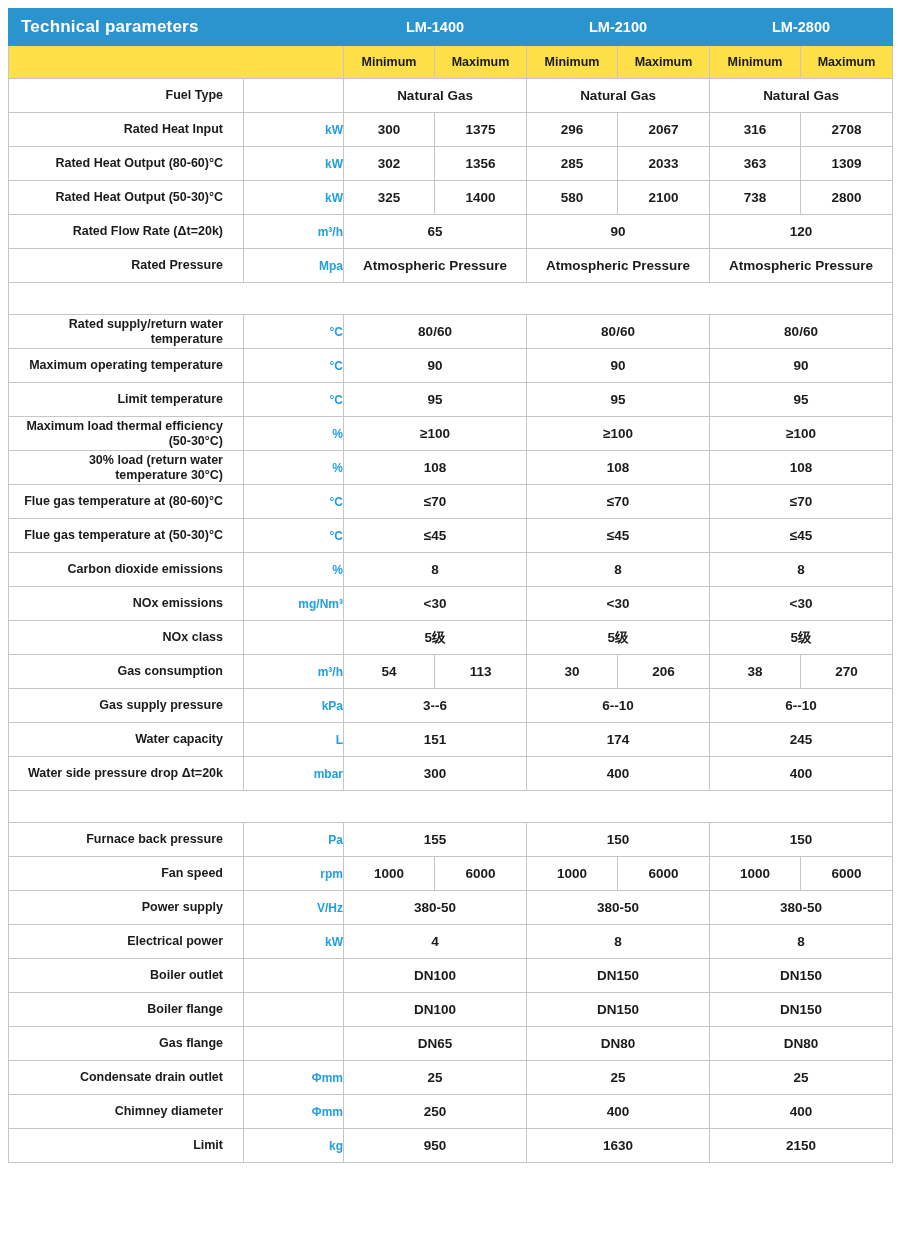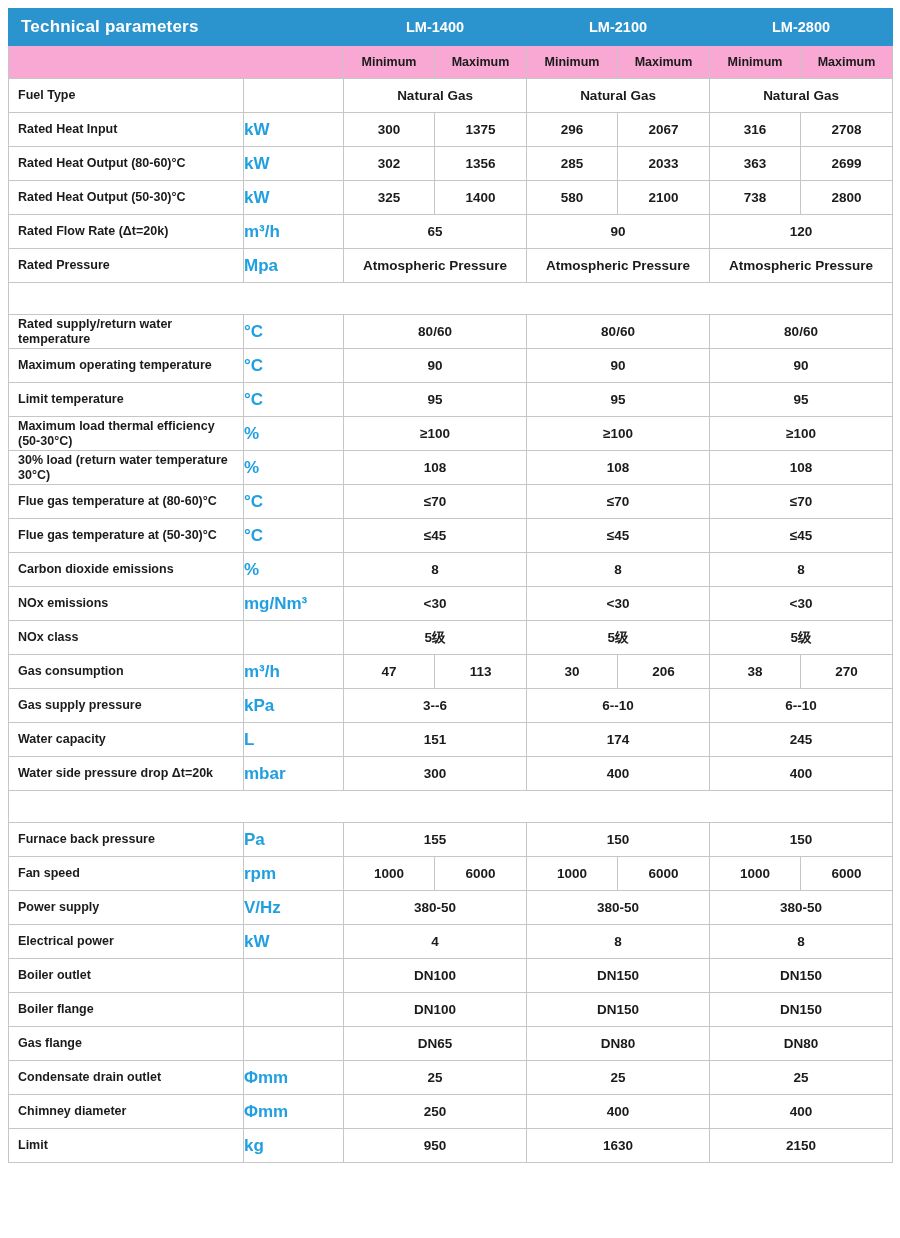--- a/index.html
+++ b/index.html
@@ -43,41 +43,41 @@
   }
   
   tr.sub-row th{
     height:33px;
     border:1px solid var(--border);
     border-top:1px solid #ffffff;
     font-size:12.5px;
     font-weight:700;
     text-align:center;
     vertical-align:middle;
-    background:#f9a8d4;
+    background:#fde047;
   }
   tr.sub-row th.blank{border-left:1px solid var(--border);}
   
   tbody td{
     border:1px solid var(--border);
     height:34px;
     vertical-align:middle;
     background:#fff;
   }
   td.param{
-    text-align:left;
-    padding:2px 4px 2px 9px;
+    text-align:right;
+    padding:2px 20px 2px 9px;
     font-size:12.5px;
     font-weight:600;
     line-height:1.15;
   }
   td.unit{
-    text-align:left;
+    text-align:right;
     color:var(--unit-blue);
-    font-size:17px;
+    font-size:12px;
     font-weight:600;
   }
   td.val{
     text-align:center;
     font-size:13.5px;
     font-weight:600;
   }
   td.spacer{
     height:32px;
     border-left:1px solid var(--border);
@@ -137,21 +137,21 @@
           <td class="val">2708</td>
         </tr>
         <tr>
           <td class="param">Rated Heat Output (80-60)°C</td>
           <td class="unit">kW</td>
           <td class="val">302</td>
           <td class="val">1356</td>
           <td class="val">285</td>
           <td class="val">2033</td>
           <td class="val">363</td>
-          <td class="val">2699</td>
+          <td class="val">1309</td>
         </tr>
         <tr>
           <td class="param">Rated Heat Output (50-30)°C</td>
           <td class="unit">kW</td>
           <td class="val">325</td>
           <td class="val">1400</td>
           <td class="val">580</td>
           <td class="val">2100</td>
           <td class="val">738</td>
           <td class="val">2800</td>
@@ -239,21 +239,21 @@
         <tr>
           <td class="param">NOx class</td>
           <td class="unit"></td>
           <td class="val" colspan="2">5级</td>
           <td class="val" colspan="2">5级</td>
           <td class="val" colspan="2">5级</td>
         </tr>
         <tr>
           <td class="param">Gas consumption</td>
           <td class="unit">m³/h</td>
-          <td class="val">47</td>
+          <td class="val">54</td>
           <td class="val">113</td>
           <td class="val">30</td>
           <td class="val">206</td>
           <td class="val">38</td>
           <td class="val">270</td>
         </tr>
         <tr>
           <td class="param">Gas supply pressure</td>
           <td class="unit">kPa</td>
           <td class="val" colspan="2">3--6</td>

